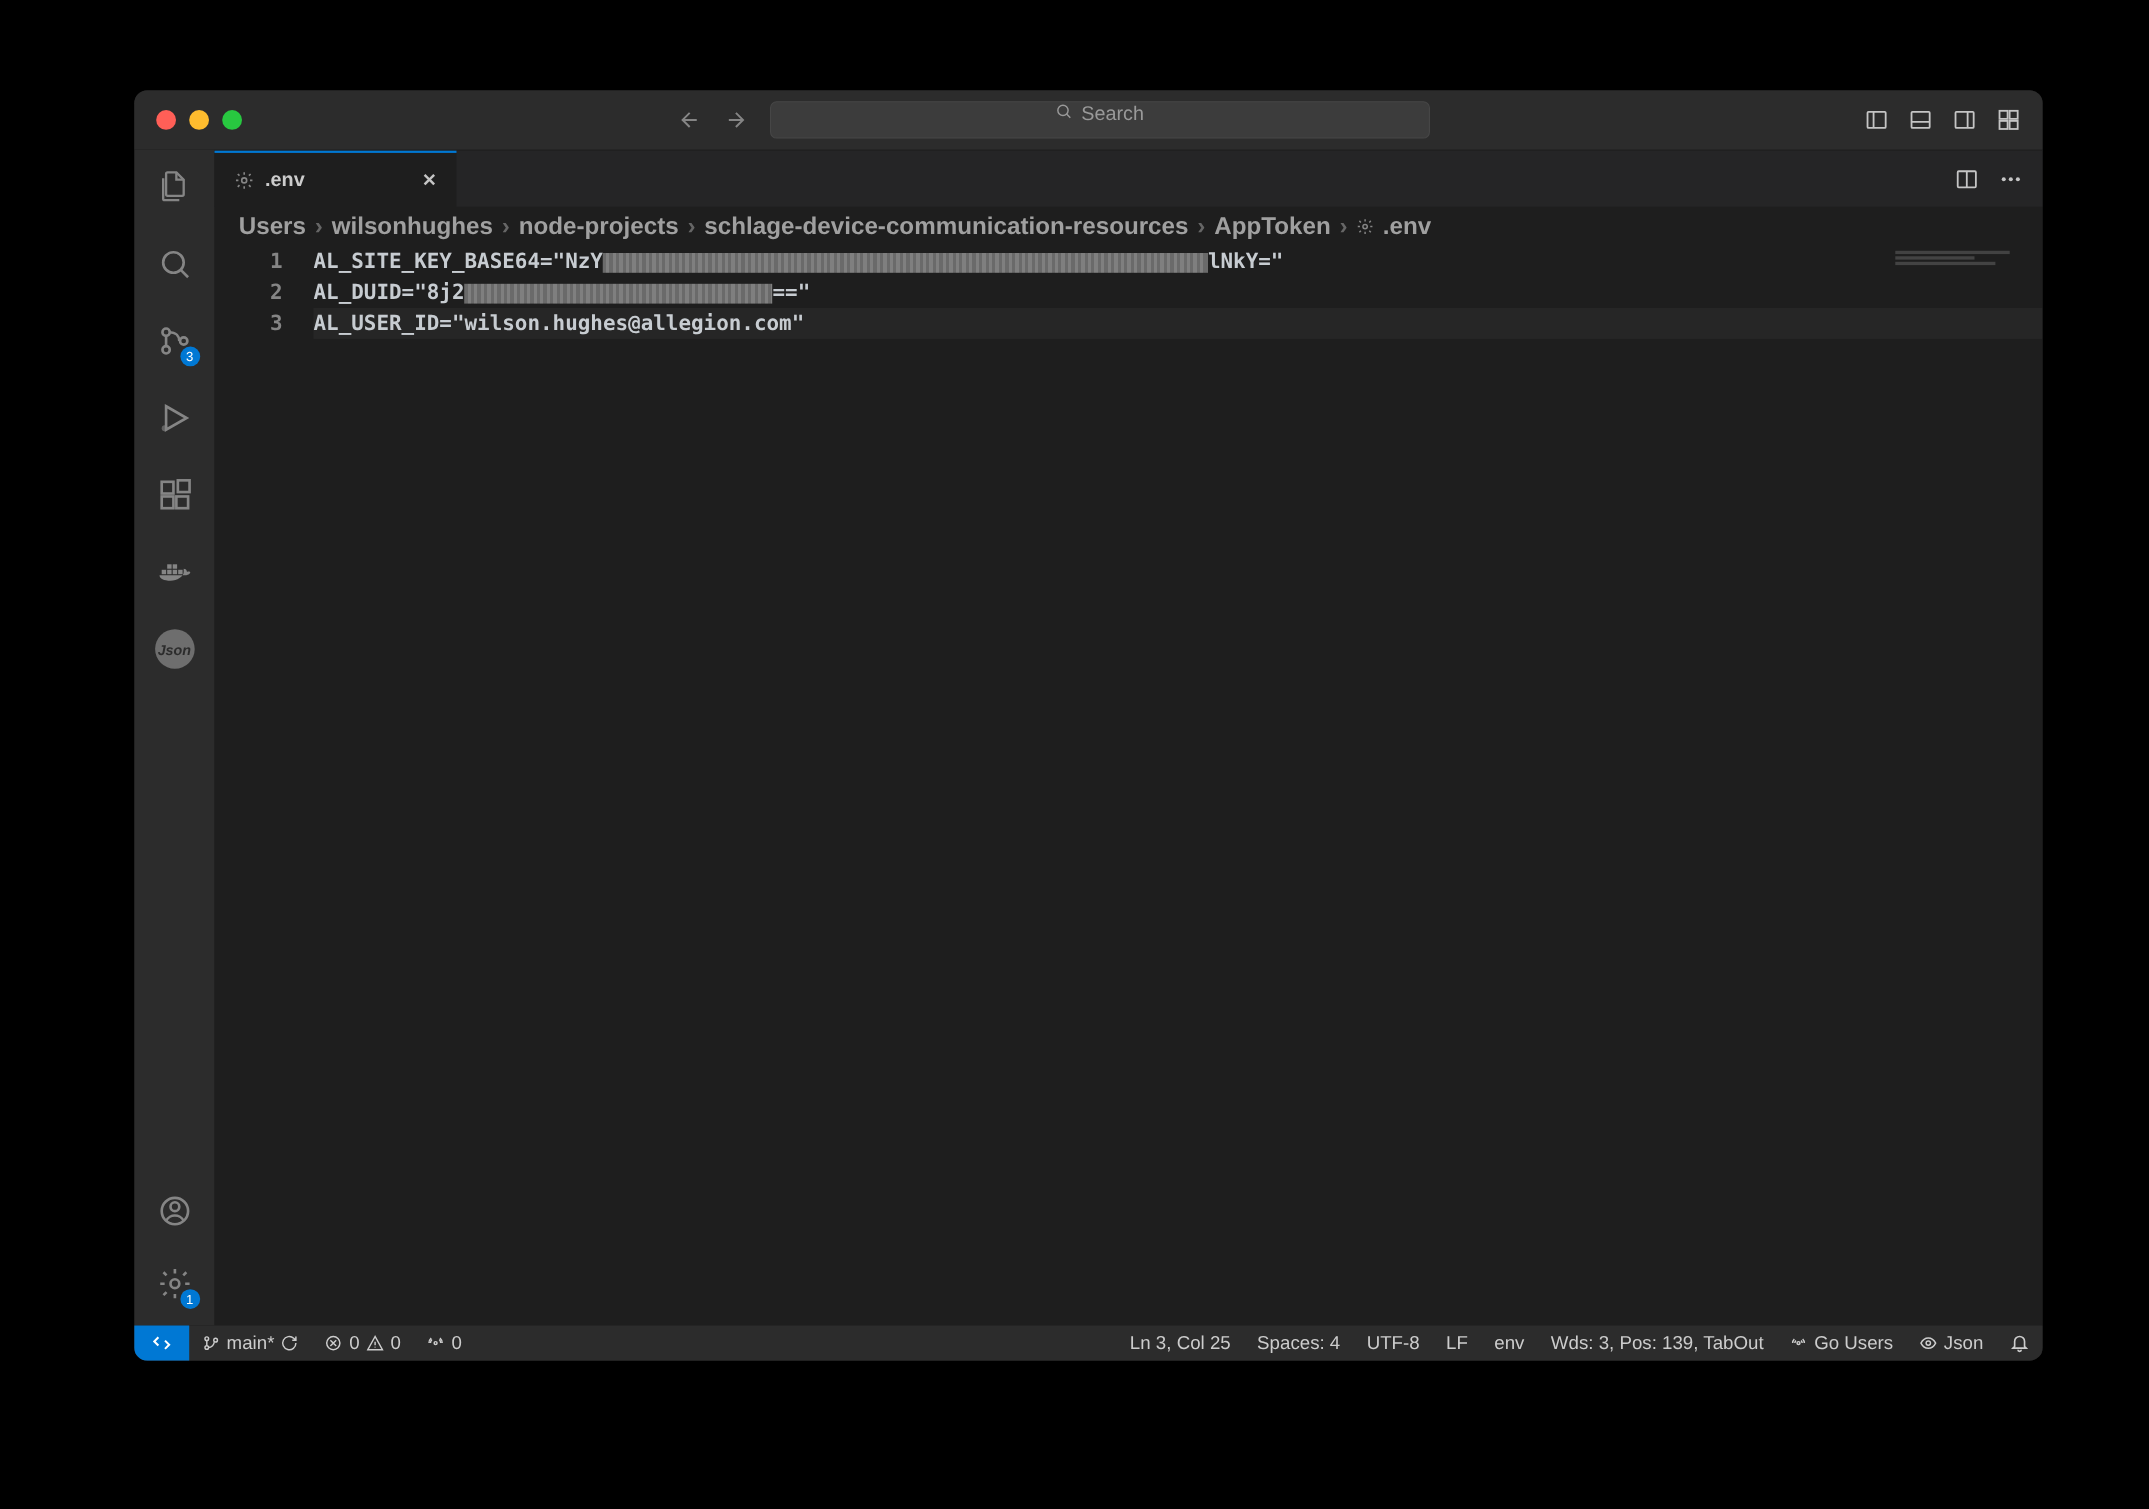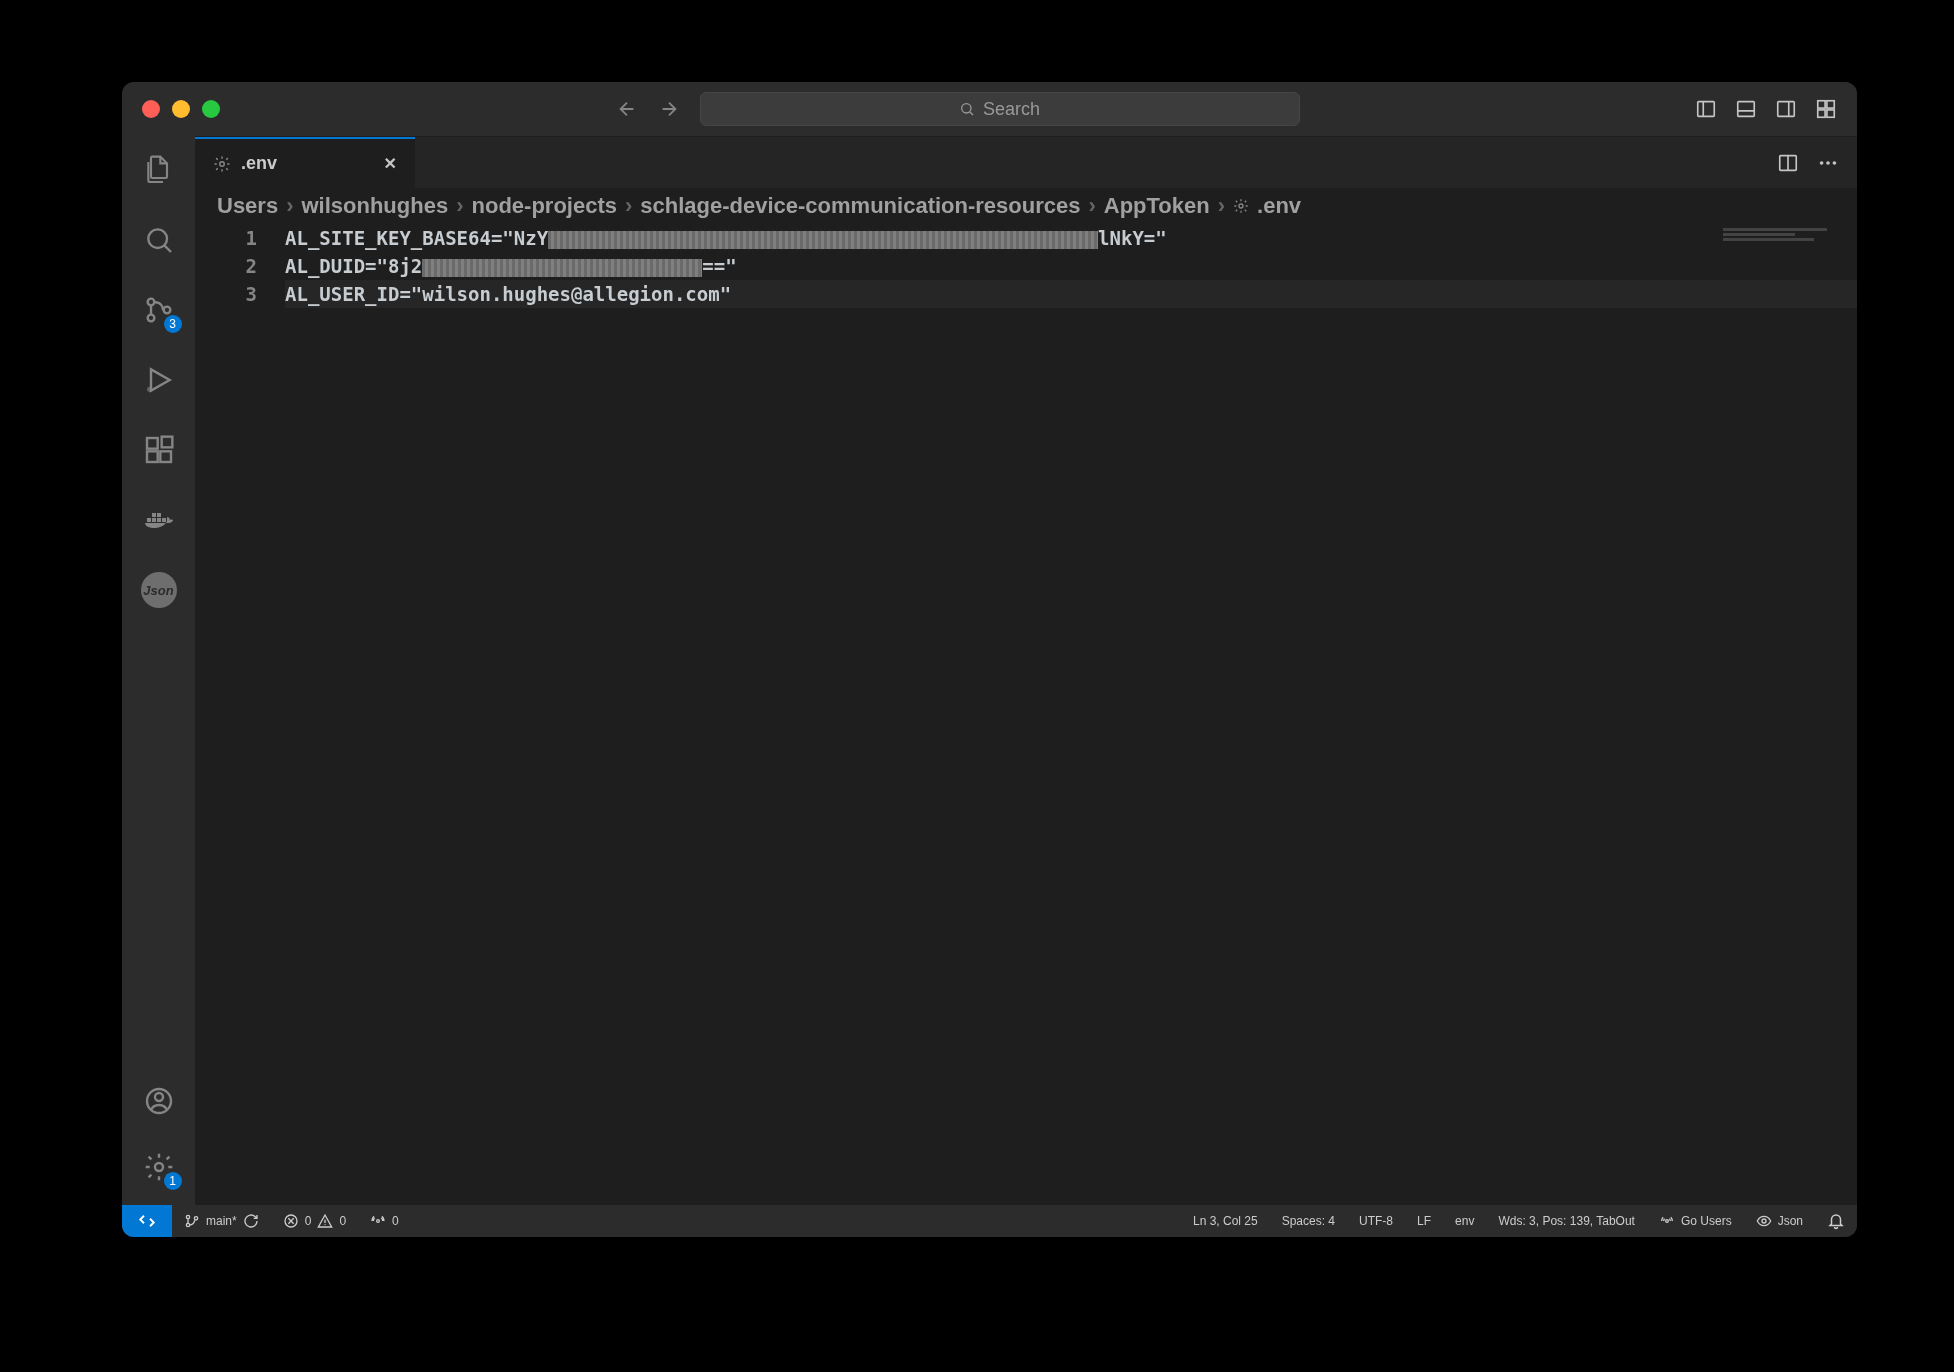--- a/index.html
+++ b/index.html
@@ -32,21 +32,20 @@
     .tl-min { background: #febc2e; }
     .tl-max { background: #28c840; }
     .nav-arrows { display: flex; gap: 20px; margin-left: auto; margin-right: 20px; }
     .nav-arrow { color: #858585; cursor: pointer; display:flex; align-items:center; }
     .search-box {
       width: 600px; height: 34px;
       background: #3c3c3c;
       border: 1px solid #464646;
       border-radius: 6px;
       display: flex;
-      align-items: center;
       justify-content: center;
       color: #999;
       font-size: 18px;
       gap: 8px;
     }
     .titlebar-right { margin-left: auto; display: flex; gap: 18px; color: #c5c5c5; }
     .titlebar-right span { cursor: pointer; display:flex; align-items:center;}
     
     
     .body { flex: 1; display: flex; overflow: hidden; }
@@ -102,21 +101,21 @@
     .code { flex:1; color:#c7ccd1;}
     .code .line { height:28px; line-height:28px; white-space:pre;}
     .code .line.current { background: rgba(255,255,255,0.04); }
     .redact { display:inline-block; height:18px; vertical-align:middle; background: repeating-linear-gradient(90deg, #6a6a6a 0 3px, #7f7f7f 3px 6px); filter:blur(0.5px);}
     
     .minimap { position:absolute; top:4px; right:4px; width:130px; height:60px; opacity:0.35; }
     .minimap div { height:3px; background:#888; margin-bottom:2px;}
     
     
     .statusbar {
-      height: 32px; background:#2c2c2c; color:#ccc; display:flex; align-items:center; font-size:12px;
+      height: 32px; background:#2c2c2c; color:#ccc; display:flex; align-items:center; font-size:17px;
     }
     .sb-remote { background:#0078d4; height:100%; width:50px; display:flex; align-items:center; justify-content:center; color:#fff;}
     .sb-item { padding: 0 12px; display:flex; align-items:center; gap:6px; cursor:pointer; height:100%;}
     .sb-spacer { flex:1; }
     
     svg { display:block; }
   </style>
 </head>
 <body>
 

